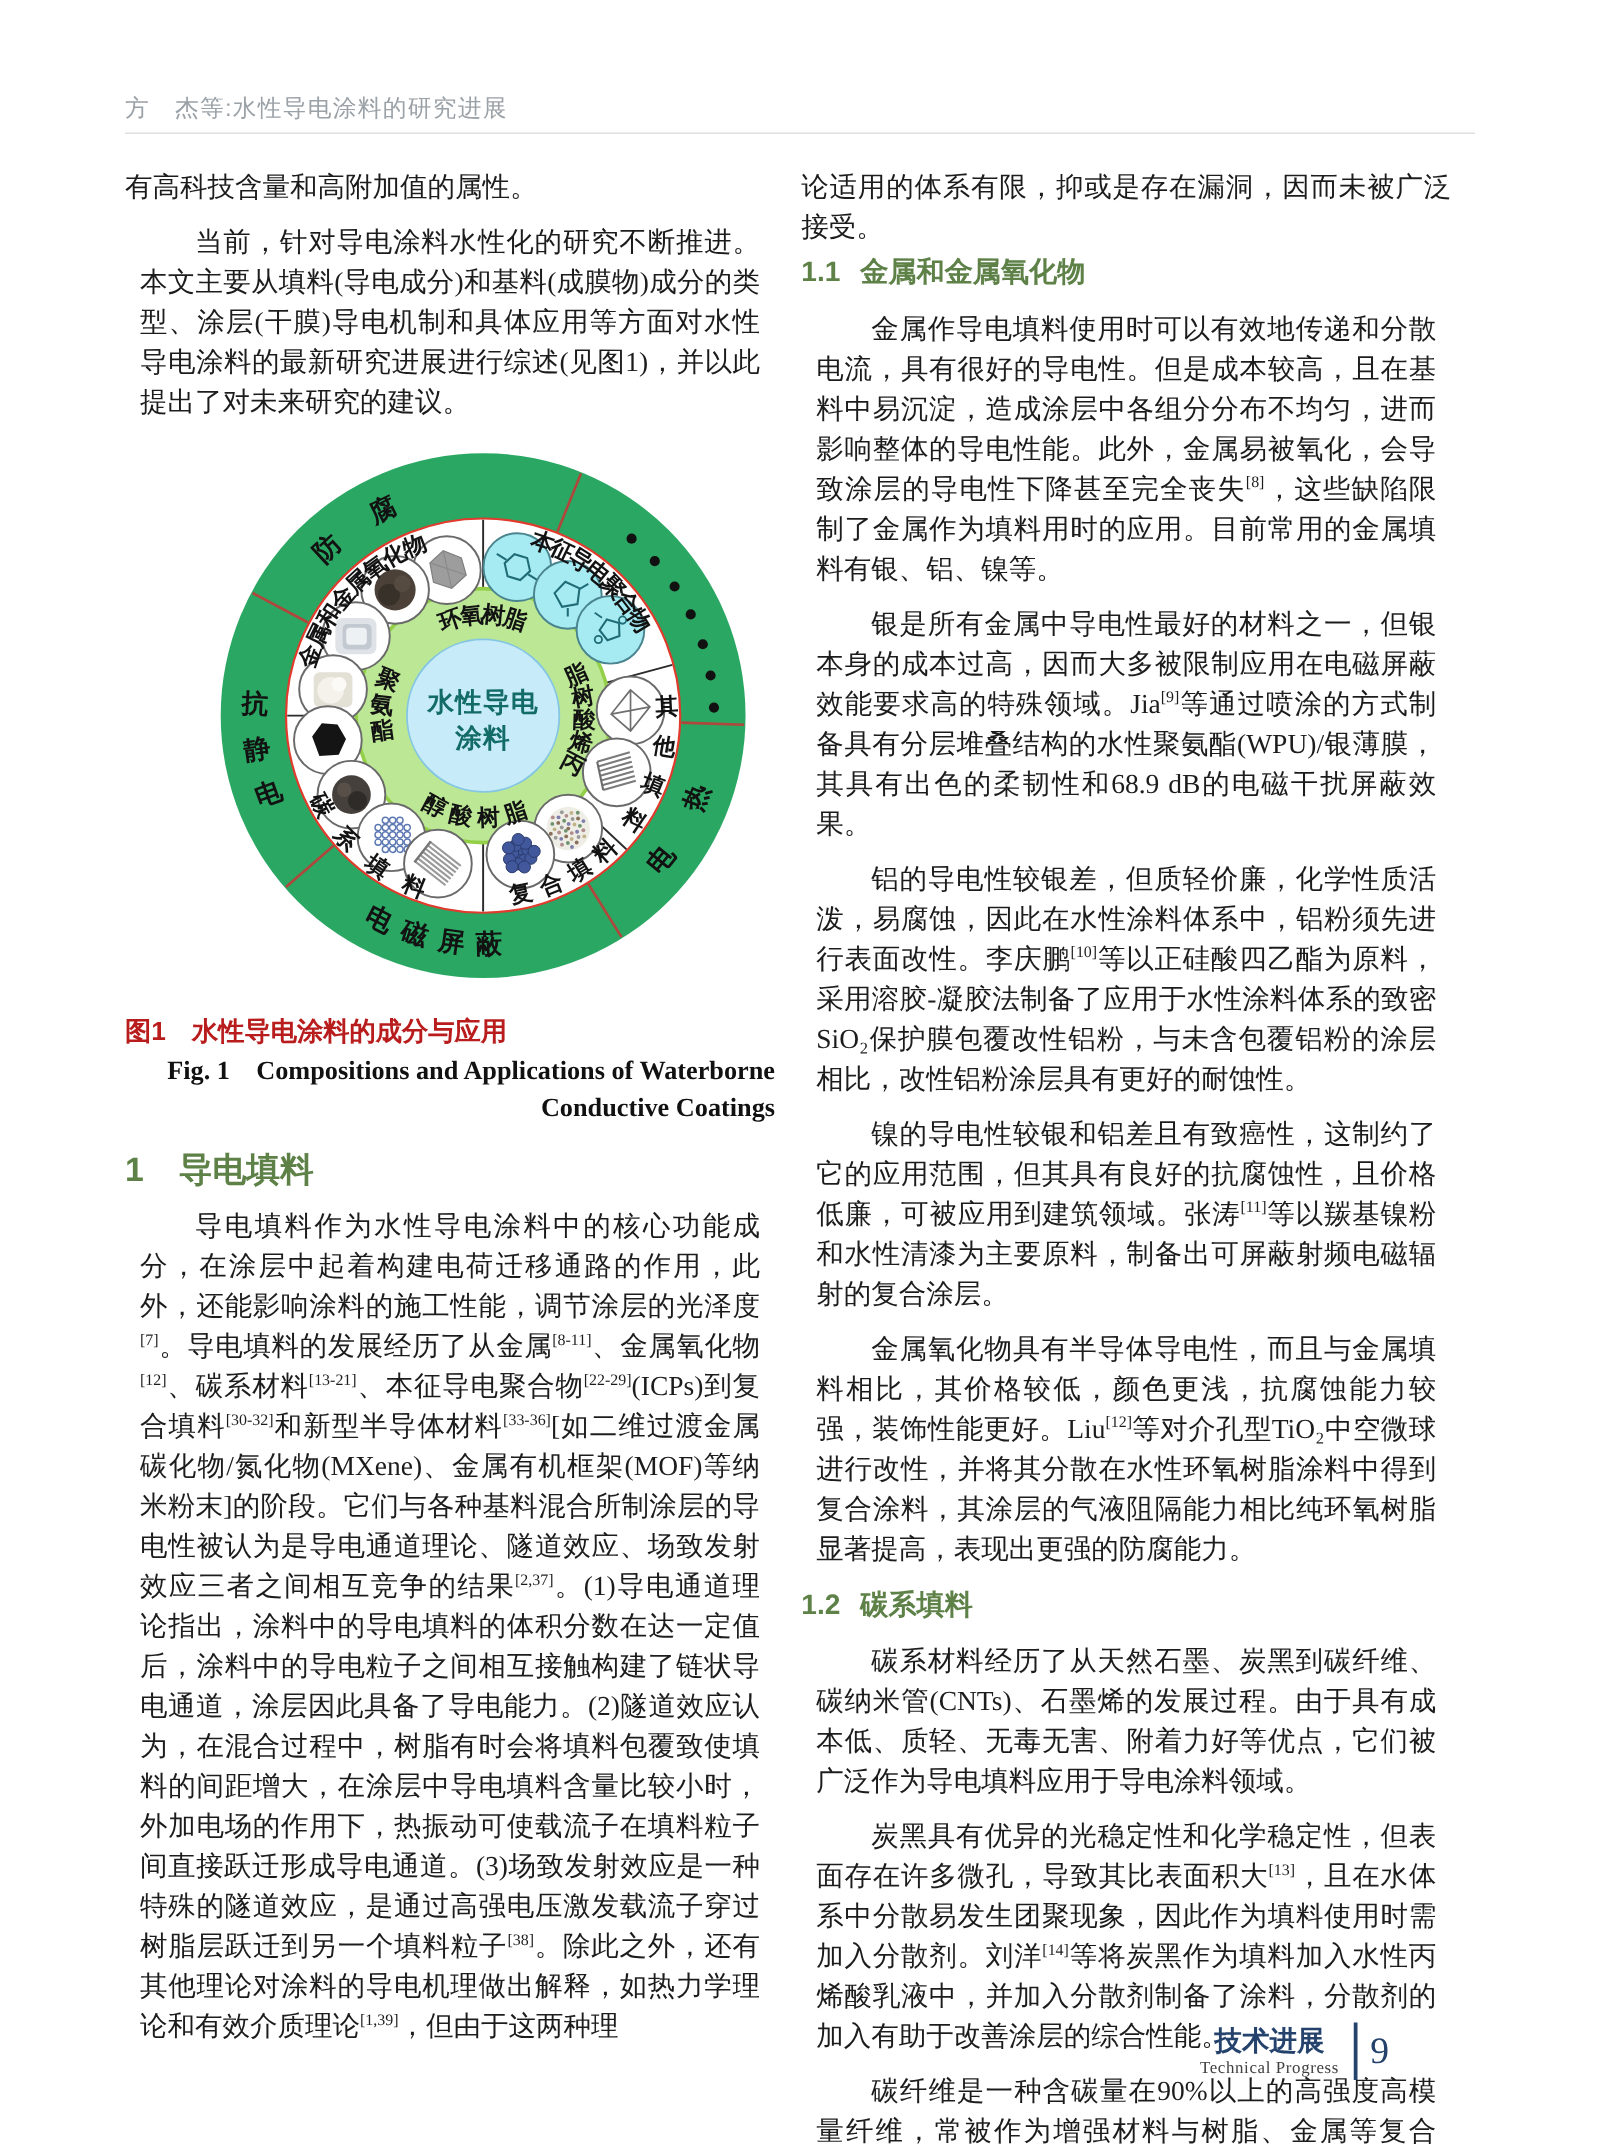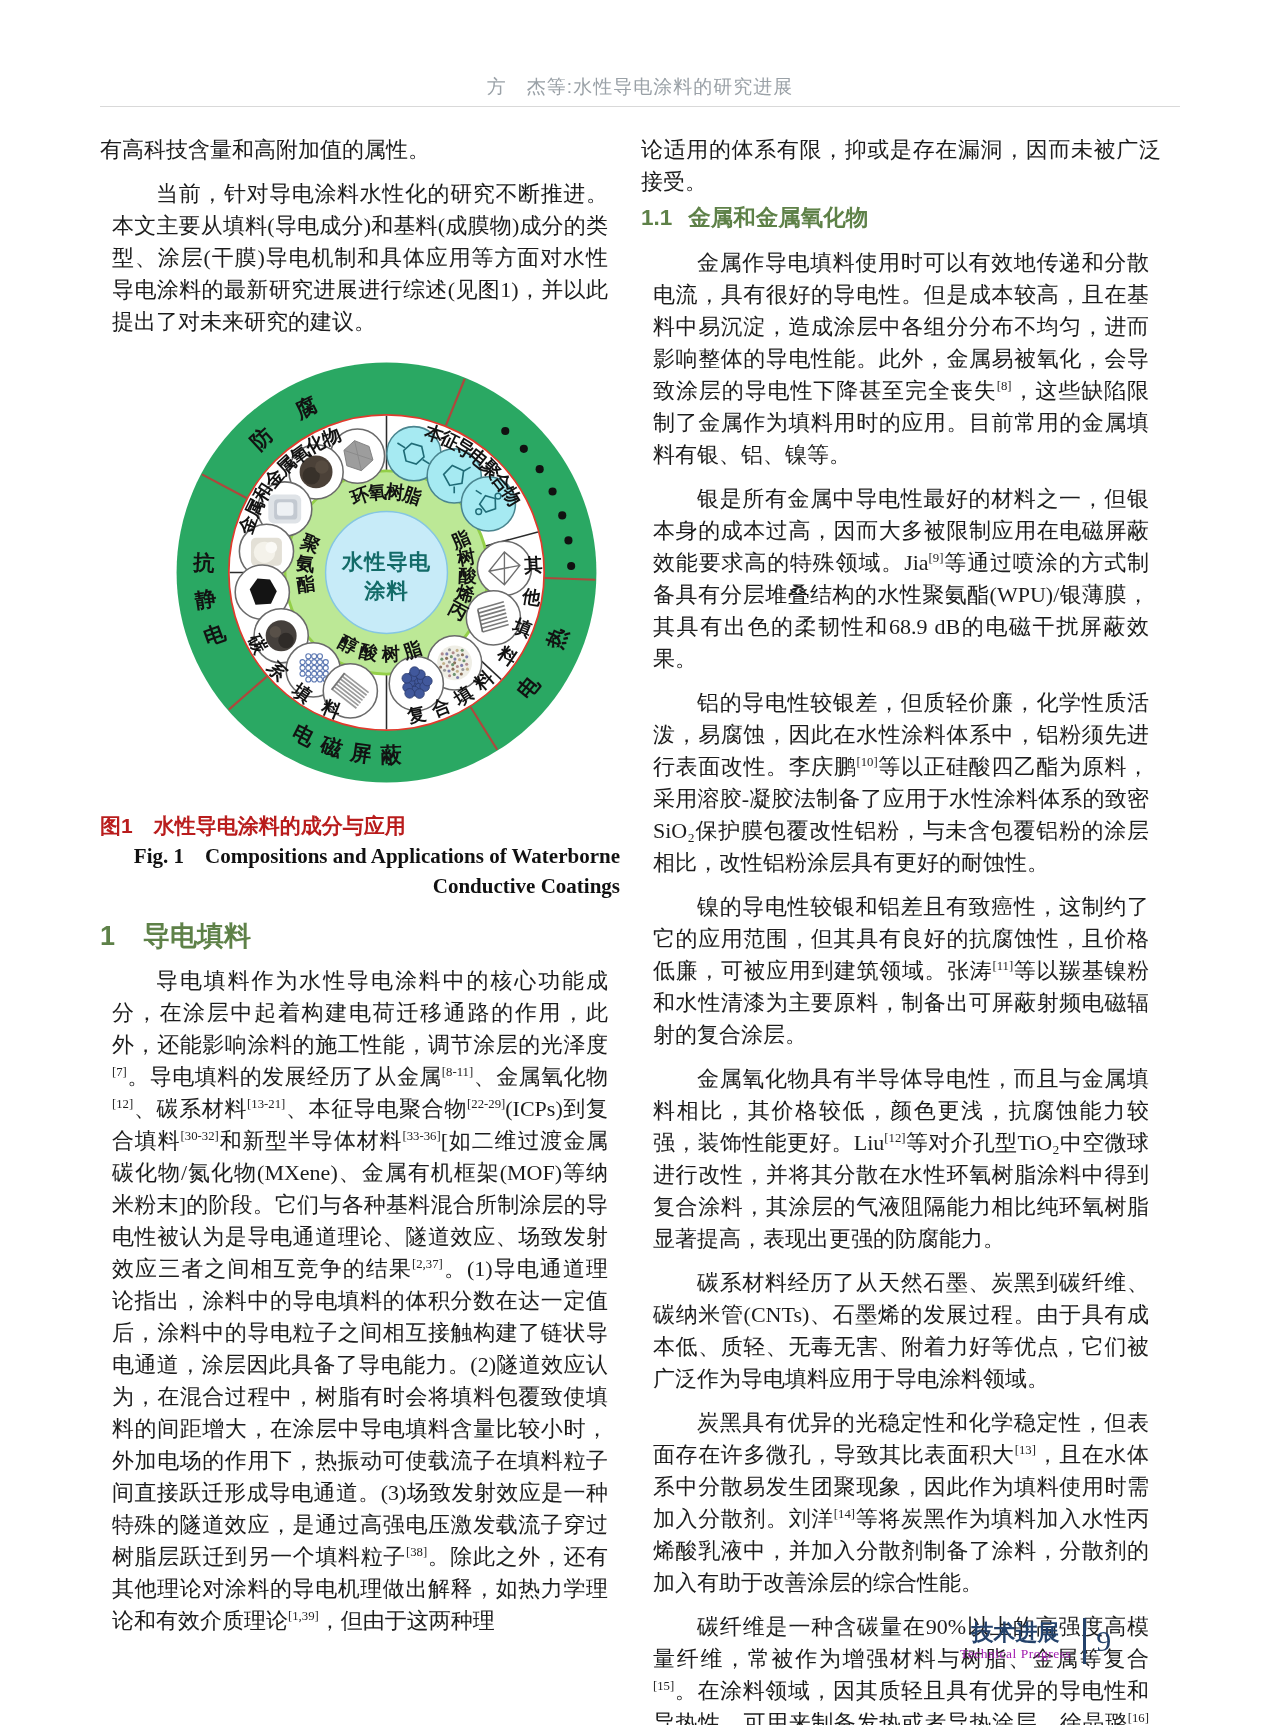--- a/index.html
+++ b/index.html
@@ -2,21 +2,21 @@
 <html><head>
 <meta charset="utf-8">
 <style>
   html,body{margin:0;padding:0;}
   body{
     width:1280px;height:1725px;position:relative;background:#ffffff;
     font-family:"Liberation Serif","DejaVu Serif",serif;color:#1c1c1c;
     overflow:hidden;
   }
   .running-head{
-    position:absolute;top:74px;left:100px;right:100px;text-align:center;
+    position:absolute;top:74px;left:100px;right:100px;text-align:left;
     font-family:"Liberation Sans",sans-serif;font-size:19px;color:#9aa1a7;letter-spacing:1px;
   }
   .head-rule{position:absolute;top:106px;left:100px;right:100px;border-top:1px solid #d9d9d9;height:0;}
   .columns{position:absolute;top:134px;left:100px;width:1080px;display:flex;gap:21px;}
   .col{width:520px;font-size:22px;line-height:32px;text-align:justify;}
   p.body{margin:12px;text-indent:2em;}
   p.cont{margin:0;text-indent:0;}
   sup{font-size:0.58em;line-height:0;}
   h2.sec{
     font-family:"Liberation Sans",sans-serif;color:#5e8148;font-size:27px;
@@ -34,21 +34,21 @@
     text-align:left;font-family:"Liberation Sans",sans-serif;font-weight:bold;
     font-size:21px;margin-top:16px;line-height:30px;color:#b91c1c;
   }
   .caption-en{
     text-align:right;font-family:"Liberation Serif",serif;font-weight:bold;
     font-size:21px;line-height:30px;color:#111;
   }
   .footer{position:absolute;top:1618px;left:960px;display:flex;align-items:center;}
   .f-cn-block{text-align:center;}
   .f-cn{font-family:Liberation Serif, serif;font-weight:bold;font-size:22px;color:#24426b;line-height:26px;}
-  .f-en{font-family:"Liberation Serif",serif;font-size:13.5px;color:#a21caf;letter-spacing:0.5px;line-height:16px;}
+  .f-en{font-family:"Liberation Serif",serif;font-size:13.5px;color:#404040;letter-spacing:0.5px;line-height:16px;}
   .f-bar{width:3px;height:46px;background:#24426b;margin:0 10px 0 12px;}
   .f-num{font-family:"Liberation Serif",serif;font-size:30px;color:#24426b;}
 </style>
 </head>
 <body>
 
 <div class="running-head">方　杰等:水性导电涂料的研究进展</div>
 <div class="head-rule"></div>
 
 <div class="columns">
@@ -320,20 +320,23 @@
 
     <h3 class="subsec">
       <span class="no">1.1</span><span>金属和金属氧化物</span>
     </h3>
     <p class="body">金属作导电填料使用时可以有效地传递和分散电流，具有很好的导电性。但是成本较高，且在基料中易沉淀，造成涂层中各组分分布不均匀，进而影响整体的导电性能。此外，金属易被氧化，会导致涂层的导电性下降甚至完全丧失<sup>[8]</sup>，这些缺陷限制了金属作为填料用时的应用。目前常用的金属填料有银、铝、镍等。</p>
     <p class="body">银是所有金属中导电性最好的材料之一，但银本身的成本过高，因而大多被限制应用在电磁屏蔽效能要求高的特殊领域。Jia<sup>[9]</sup>等通过喷涂的方式制备具有分层堆叠结构的水性聚氨酯(WPU)/银薄膜，其具有出色的柔韧性和68.9 dB的电磁干扰屏蔽效果。</p>
     <p class="body">铝的导电性较银差，但质轻价廉，化学性质活泼，易腐蚀，因此在水性涂料体系中，铝粉须先进行表面改性。李庆鹏<sup>[10]</sup>等以正硅酸四乙酯为原料，采用溶胶-凝胶法制备了应用于水性涂料体系的致密SiO₂保护膜包覆改性铝粉，与未含包覆铝粉的涂层相比，改性铝粉涂层具有更好的耐蚀性。</p>
     <p class="body">镍的导电性较银和铝差且有致癌性，这制约了它的应用范围，但其具有良好的抗腐蚀性，且价格低廉，可被应用到建筑领域。张涛<sup>[11]</sup>等以羰基镍粉和水性清漆为主要原料，制备出可屏蔽射频电磁辐射的复合涂层。</p>
     <p class="body">金属氧化物具有半导体导电性，而且与金属填料相比，其价格较低，颜色更浅，抗腐蚀能力较强，装饰性能更好。Liu<sup>[12]</sup>等对介孔型TiO₂中空微球进行改性，并将其分散在水性环氧树脂涂料中得到复合涂料，其涂层的气液阻隔能力相比纯环氧树脂显著提高，表现出更强的防腐能力。</p>
 
+    <h3 class="subsec">
+      <span class="no">1.2</span><span>碳系填料</span>
+    </h3>
     <p class="body">碳系材料经历了从天然石墨、炭黑到碳纤维、碳纳米管(CNTs)、石墨烯的发展过程。由于具有成本低、质轻、无毒无害、附着力好等优点，它们被广泛作为导电填料应用于导电涂料领域。</p>
     <p class="body">炭黑具有优异的光稳定性和化学稳定性，但表面存在许多微孔，导致其比表面积大<sup>[13]</sup>，且在水体系中分散易发生团聚现象，因此作为填料使用时需加入分散剂。刘洋<sup>[14]</sup>等将炭黑作为填料加入水性丙烯酸乳液中，并加入分散剂制备了涂料，分散剂的加入有助于改善涂层的综合性能。</p>
     <p class="body">碳纤维是一种含碳量在90%以上的高强度高模量纤维，常被作为增强材料与树脂、金属等复合<sup>[15]</sup>。在涂料领域，因其质轻且具有优异的导电性和导热性，可用来制备发热或者导热涂层。徐晶璐<sup>[16]</sup>等以铬酸溶液改性处理得到亲水性碳纤维，后与石墨烯一起作为</p>
   </div>
 
 </div>
 
 <div class="footer">
   <div class="f-cn-block">
     <div class="f-cn">技术进展</div>

